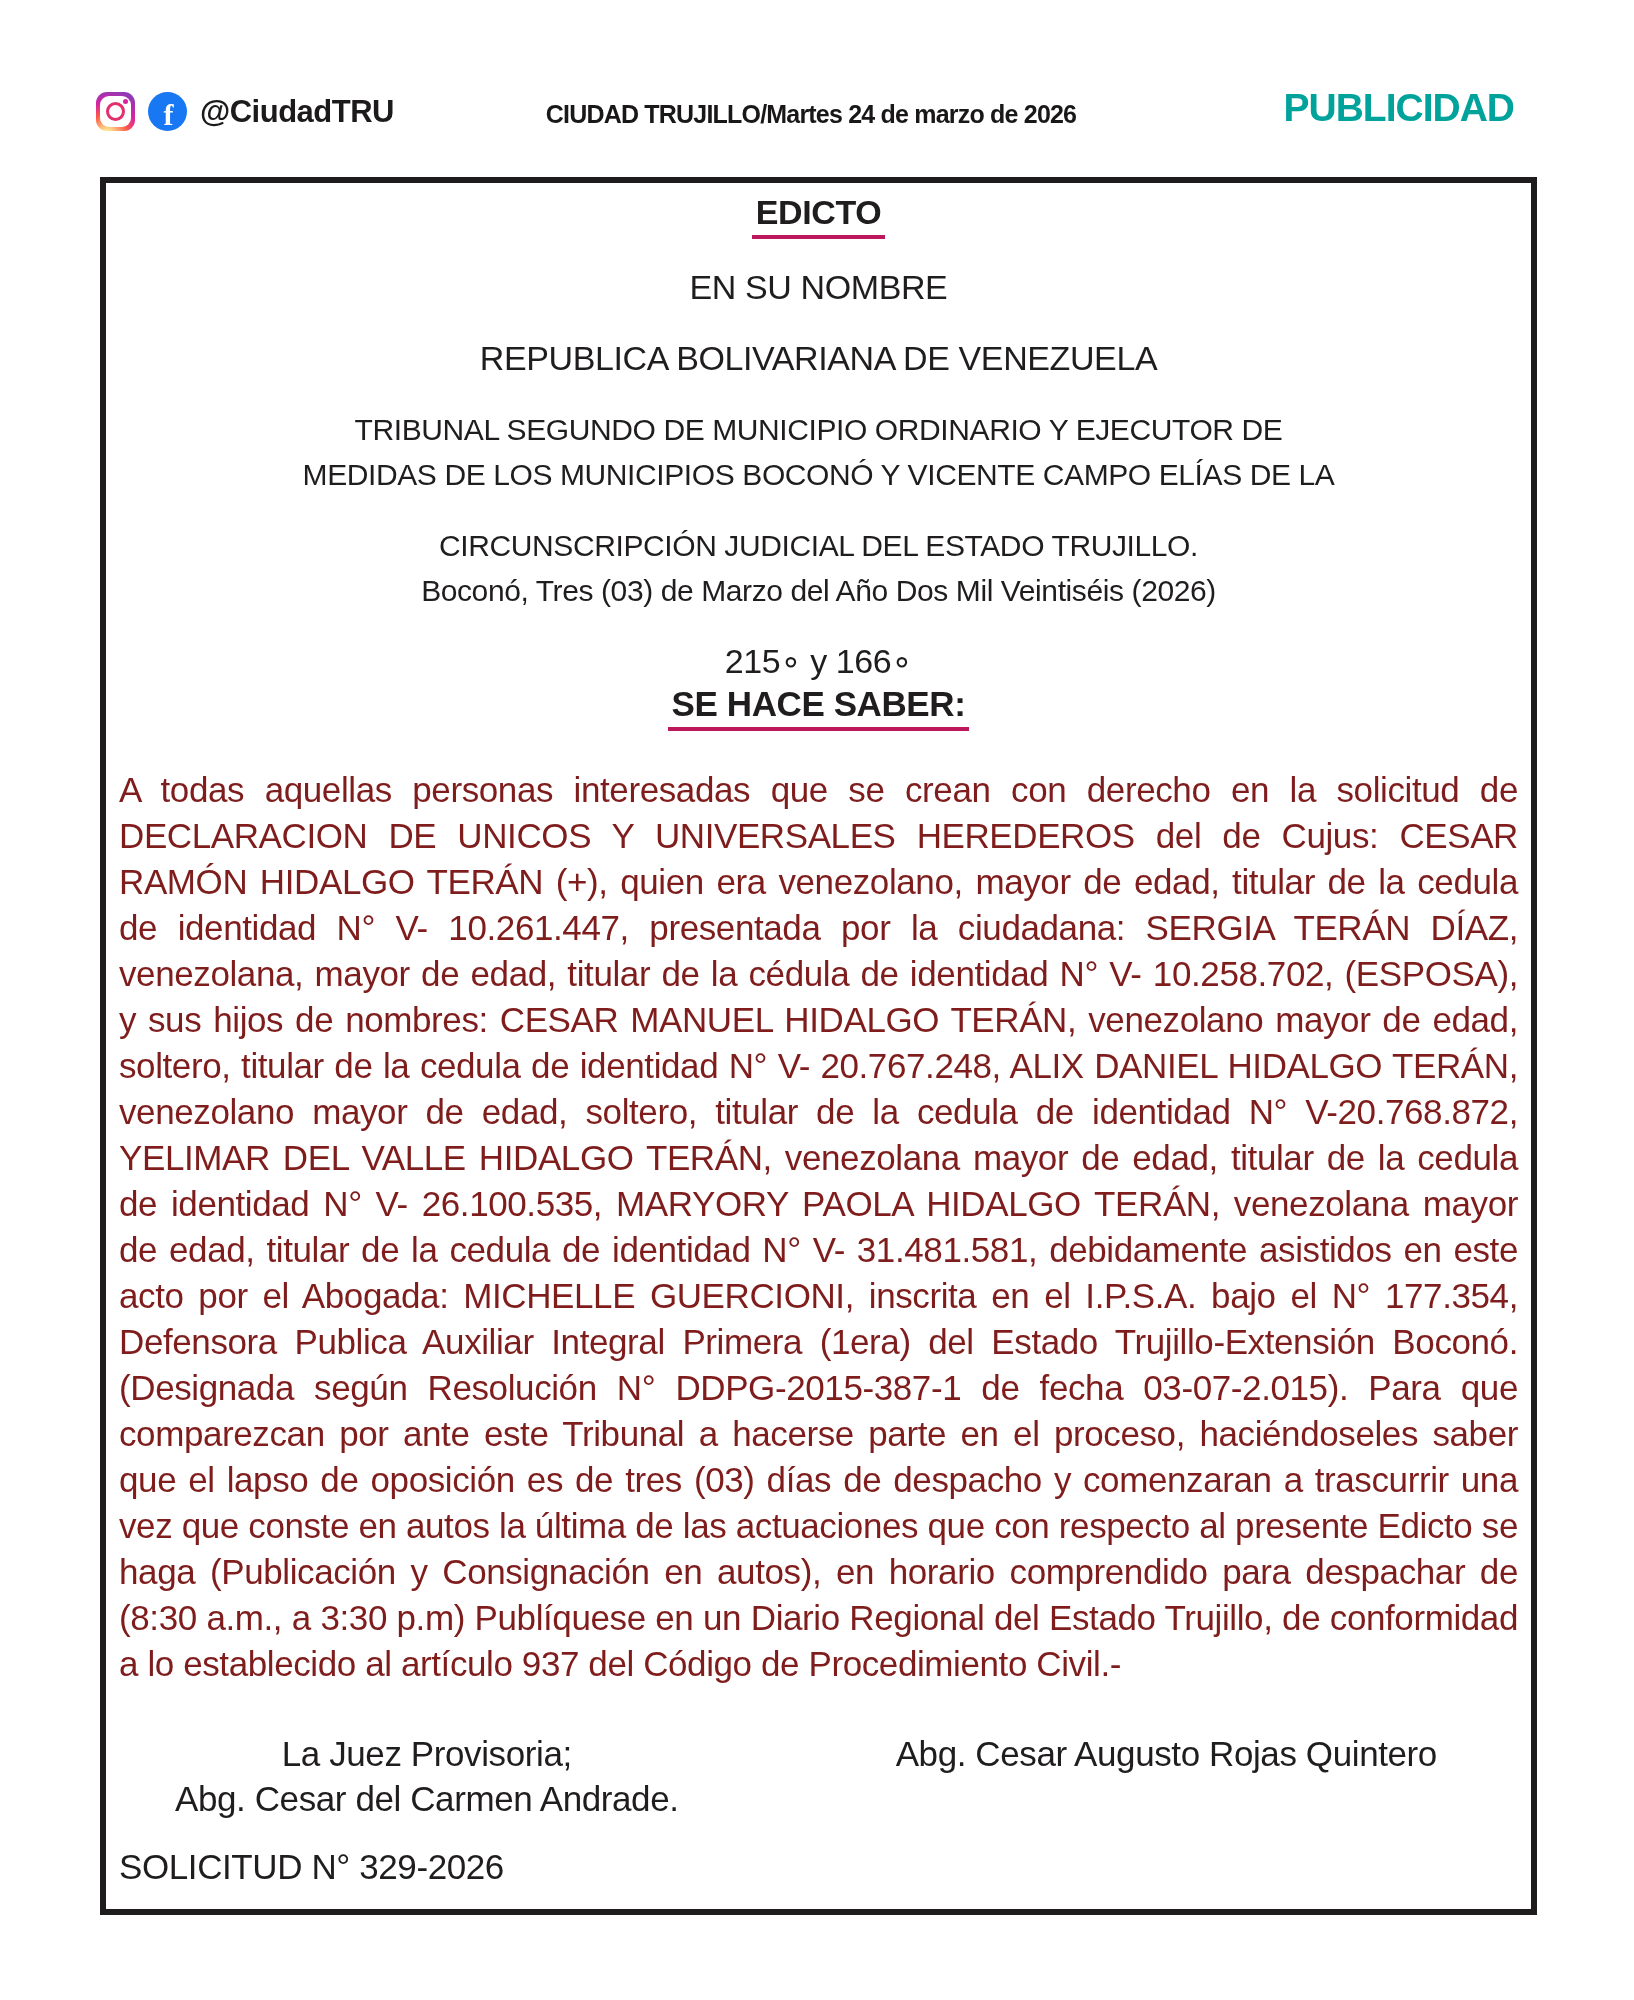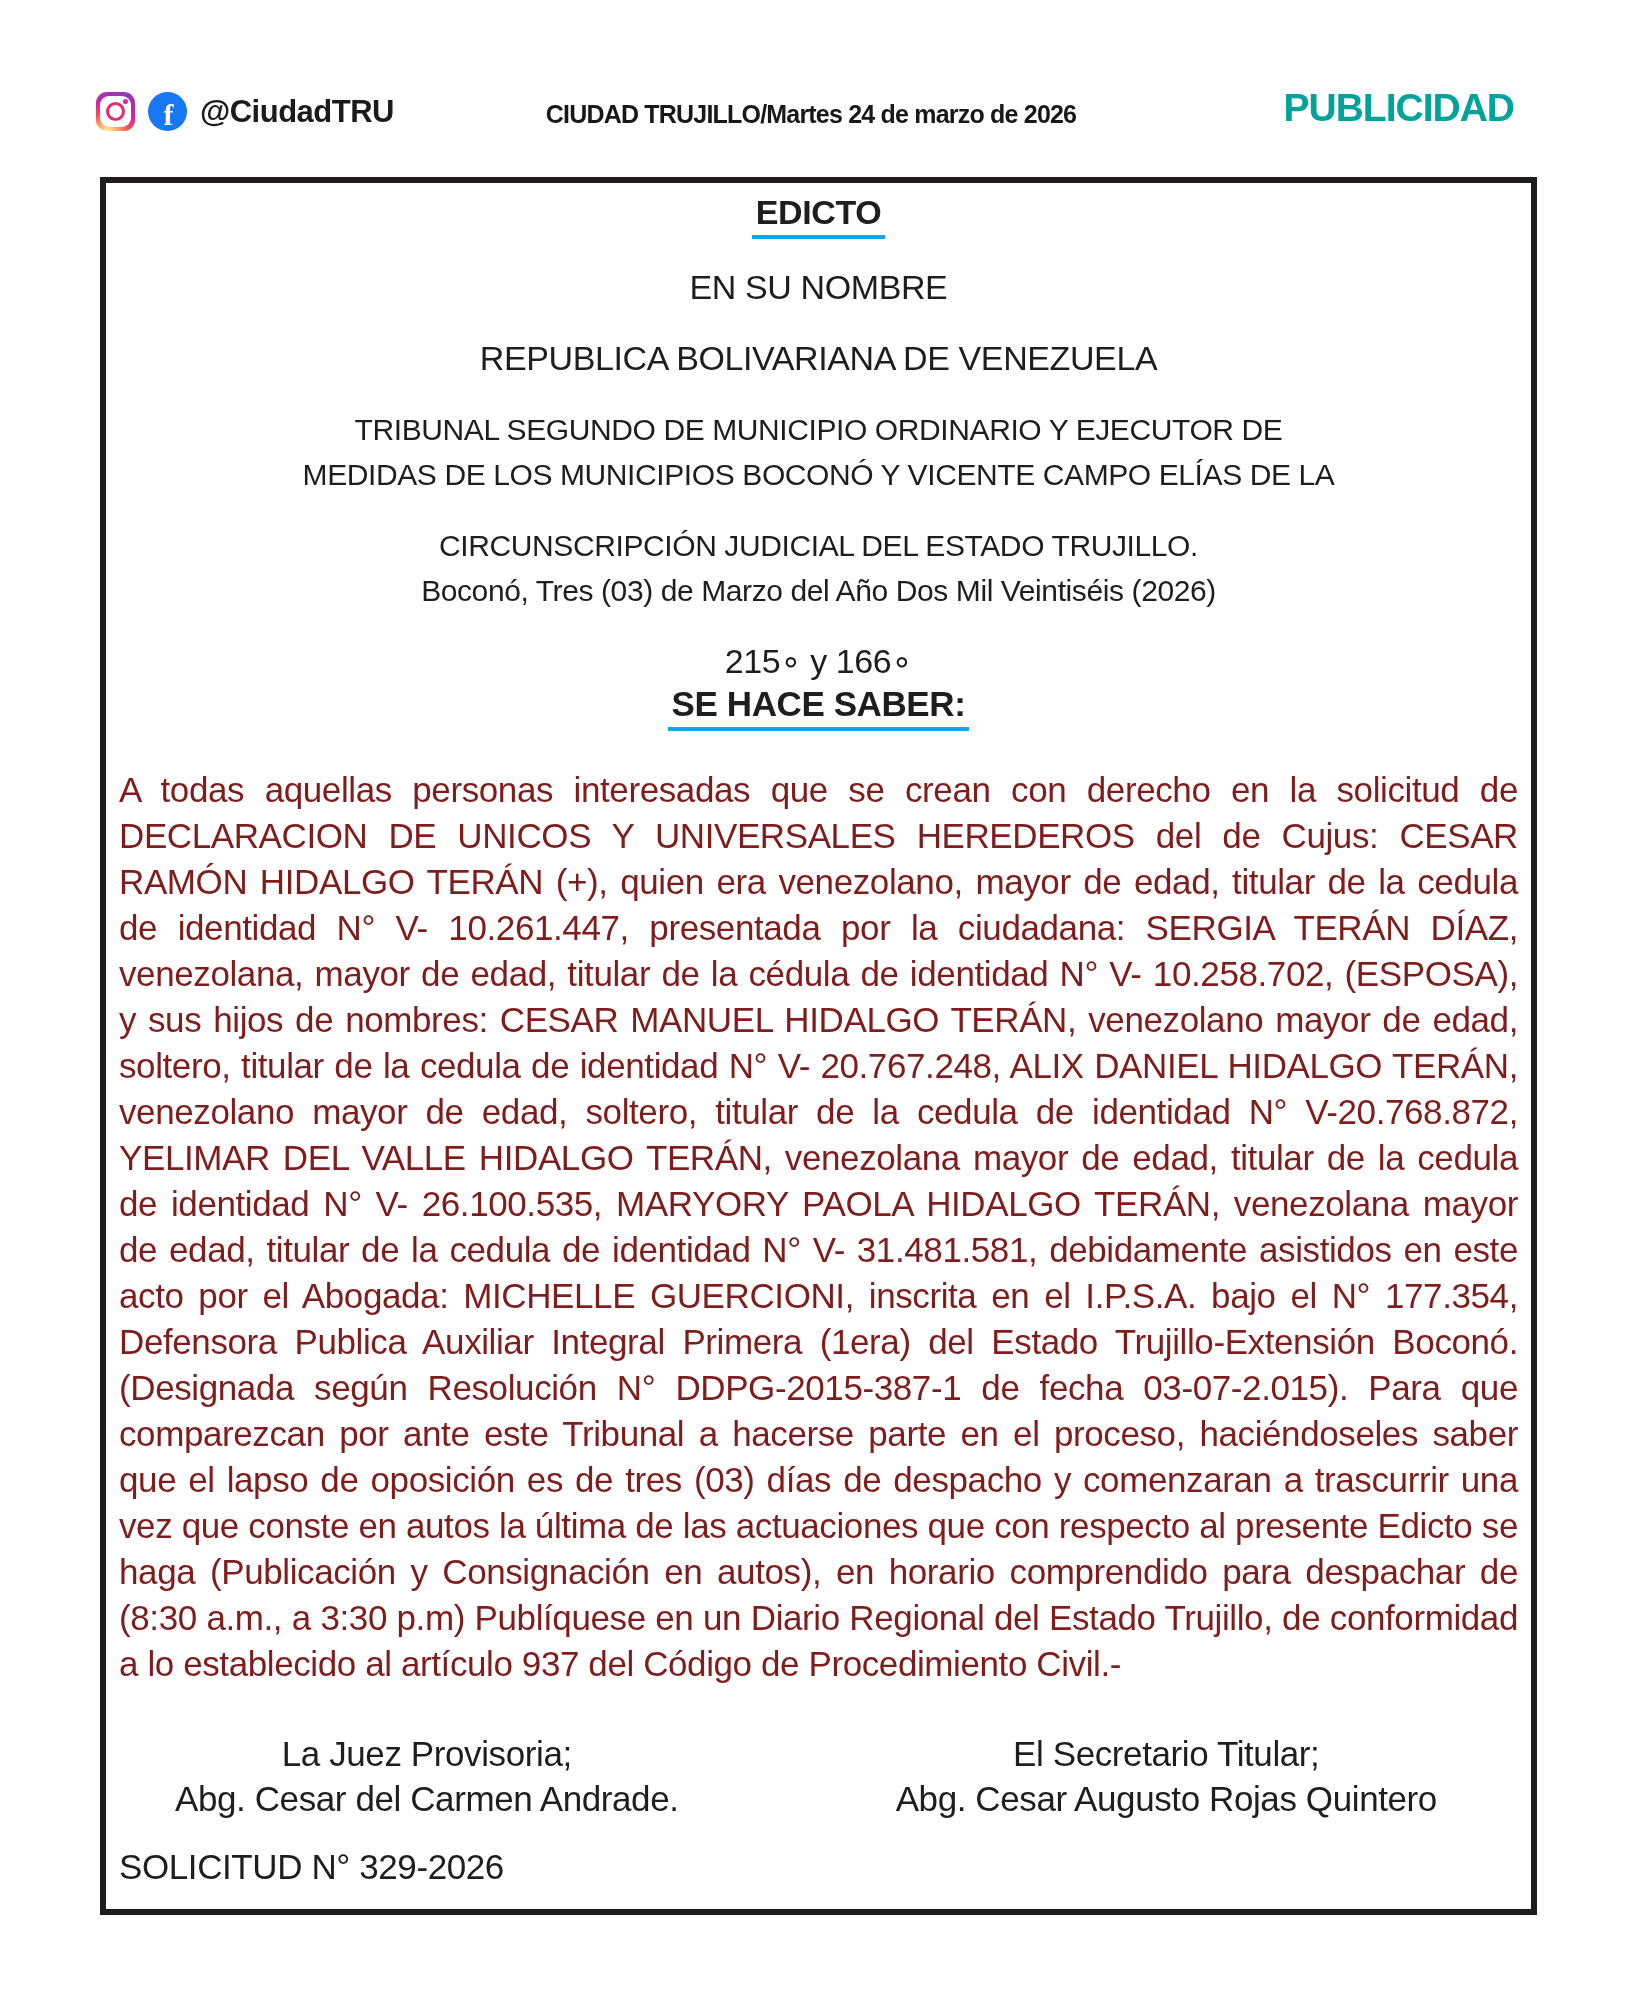--- a/index.html
+++ b/index.html
@@ -45,21 +45,21 @@
   .doc-box {
     position:absolute; left:100px; top:177px;
     width:1437px; height:1738px;
     border:6px solid #1e1c1d;
     padding:8px 13px 0 13px;
     overflow:hidden;
     letter-spacing:-0.4px;
   }
   .center { text-align:center; }
   .doc-title { font-size:34px; font-weight:bold; margin-top:2px; }
-  .thick-underline { display:inline-block; border-bottom:4px solid #0ea5e9; padding:0 4px 3px 4px; }
+  .thick-underline { display:inline-block; border-bottom:4px solid #be185d; padding:0 4px 3px 4px; }
   .h-line { font-size:34px; line-height:45px; margin-top:26px; }
   .h-group { font-size:30px; line-height:45px; margin-top:26px; }
   .announce { font-size:35px; font-weight:bold; }
   .doc-body {
     margin-top:36px;
     font-size:35px; line-height:46px;
     text-align:justify; text-justify:inter-word;
     color:#7f1d1d;
   }
   .signature-row { display:flex; margin-top:44px; font-size:35px; line-height:45px; }
@@ -116,21 +116,20 @@
   </div>
 
   <div class="doc-body">A todas aquellas personas interesadas que se crean con derecho en la solicitud de DECLARACION DE UNICOS Y UNIVERSALES HEREDEROS del de Cujus: CESAR RAMÓN HIDALGO TERÁN (+), quien era venezolano, mayor de edad, titular de la cedula de identidad N° V- 10.261.447, presentada por la ciudadana: SERGIA TERÁN DÍAZ, venezolana, mayor de edad, titular de la cédula de identidad N° V- 10.258.702, (ESPOSA), y sus hijos de nombres: CESAR MANUEL HIDALGO TERÁN, venezolano mayor de edad, soltero, titular de la cedula de identidad N° V- 20.767.248, ALIX DANIEL HIDALGO TERÁN, venezolano mayor de edad, soltero, titular de la cedula de identidad N° V-20.768.872, YELIMAR DEL VALLE HIDALGO TERÁN, venezolana mayor de edad, titular de la cedula de identidad N° V- 26.100.535, MARYORY PAOLA HIDALGO TERÁN, venezolana mayor de edad, titular de la cedula de identidad N° V- 31.481.581, debidamente asistidos en este acto por el Abogada: MICHELLE GUERCIONI, inscrita en el I.P.S.A. bajo el N° 177.354, Defensora Publica Auxiliar Integral Primera (1era) del Estado Trujillo-Extensión Boconó. (Designada según Resolución N° DDPG-2015-387-1 de fecha 03-07-2.015). Para que comparezcan por ante este Tribunal a hacerse parte en el proceso, haciéndoseles saber que el lapso de oposición es de tres (03) días de despacho y comenzaran a trascurrir una vez que conste en autos la última de las actuaciones que con respecto al presente Edicto se haga (Publicación y Consignación en autos), en horario comprendido para despachar de (8:30 a.m., a 3:30 p.m) Publíquese en un Diario Regional del Estado Trujillo, de conformidad a lo establecido al artículo 937 del Código de Procedimiento Civil.-</div>
 
   <div class="signature-row">
     <div class="signature-col-left">
       <div>La Juez Provisoria;</div>
       <div>Abg. Cesar del Carmen Andrade.</div>
     </div>
     <div class="signature-col-right">
-      <div>El Secretario Titular;</div>
       <div>Abg. Cesar Augusto Rojas Quintero</div>
     </div>
   </div>
 
   <div class="request-block">
     <div>SOLICITUD N° 329-2026</div>
 
   </div>
 
 </div>

